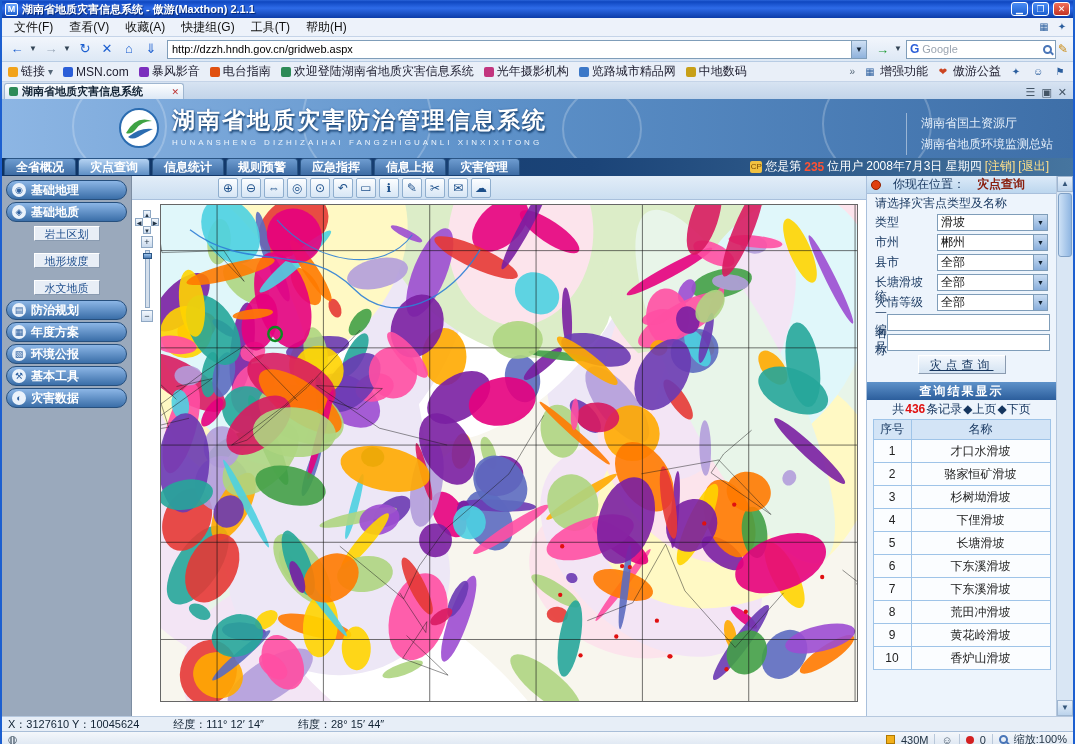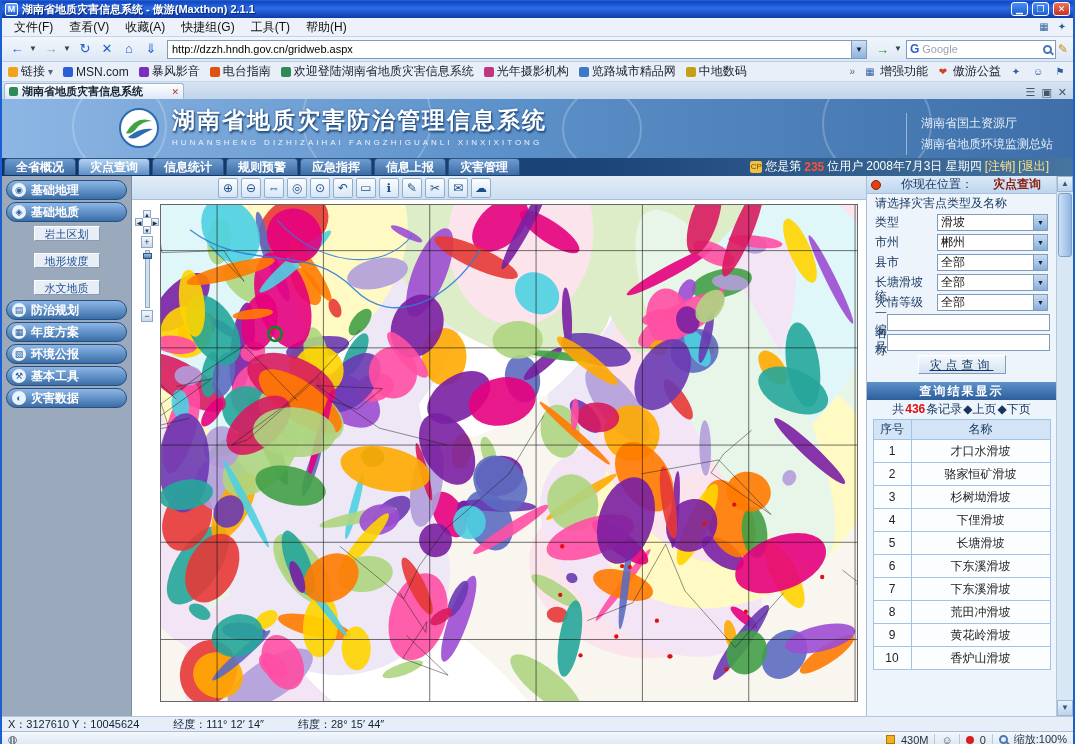--- a/index.html
+++ b/index.html
@@ -113,21 +113,21 @@
   .nav-b { width:8px; height:8px; font-size:6px; line-height:8px; text-align:center; color:#234;
     background:linear-gradient(#F4F8FD,#C9D9EC); border:1px solid #8FA8C4; cursor:pointer; }
   .zs-btn { width:12px; height:12px; font-size:9px; line-height:10px; text-align:center; color:#234;
     background:linear-gradient(#F4F8FD,#C9D9EC); border:1px solid #8FA8C4; cursor:pointer; }
   .zs-track { width:5px; height:58px; background:#D4DFEC; border:1px solid #8FA8C4; position:relative; cursor:pointer; }
   .zs-thumb { position:absolute; left:-3px; top:2px; width:9px; height:6px; background:linear-gradient(#9CC2EA,#4C7CB4); border:1px solid #2A5585; }
 
   
   .right-panel { width:190px; background:#EDF4FC; border-left:1px solid #A9C0DC; font-size:12px; display:flex; flex-direction:column; }
   .loc-bar { height:18px; background:linear-gradient(#DCEAf8,#BCD6EE); border-bottom:1px solid #A9C0DC;
-    display:flex; align-items:center; gap:20px; padding:0 4px; color:#15355E; }
+    display:flex; align-items:center; gap:12px; padding:0 4px; color:#15355E; }
   .loc-ico { width:10px; height:10px; background:#E04010; border-radius:50%; border:1px solid #8F2000; }
   .loc-val { color:#8A2010; font-weight:bold; }
   .instruction { height:18px; line-height:18px; padding-left:8px; color:#15355E; }
   .form-row { height:20px; display:flex; align-items:center; padding:0 8px; }
   .f-label { width:62px; color:#15355E; }
   .xp-select { flex:1; height:17px; background:#fff; border:1px solid #7F9DB9; display:flex; align-items:center; cursor:pointer; }
   .xs-val { flex:1; padding-left:3px; color:#111; }
   .xs-arrow { width:14px; height:15px; background:linear-gradient(#C9DCF2,#88AEDB); border-left:1px solid #7F9DB9;
     font-size:7px; text-align:center; line-height:15px; color:#123; }
   .xp-input { flex:1; height:17px; background:#fff; border:1px solid #7F9DB9; outline:none; font-size:12px; padding:0 3px; font-family:inherit; }

